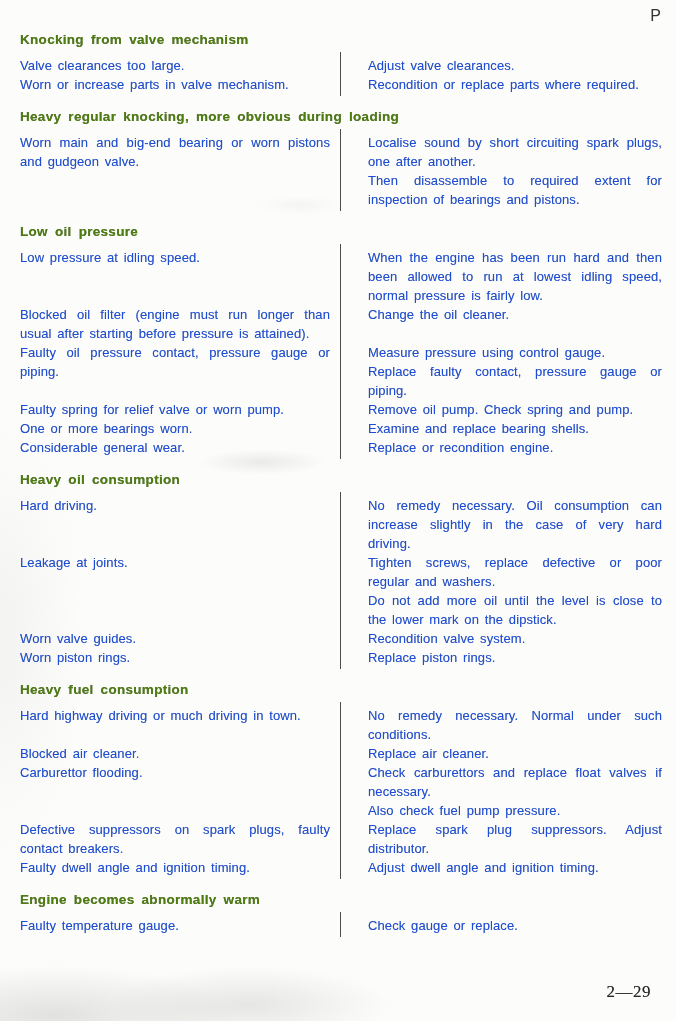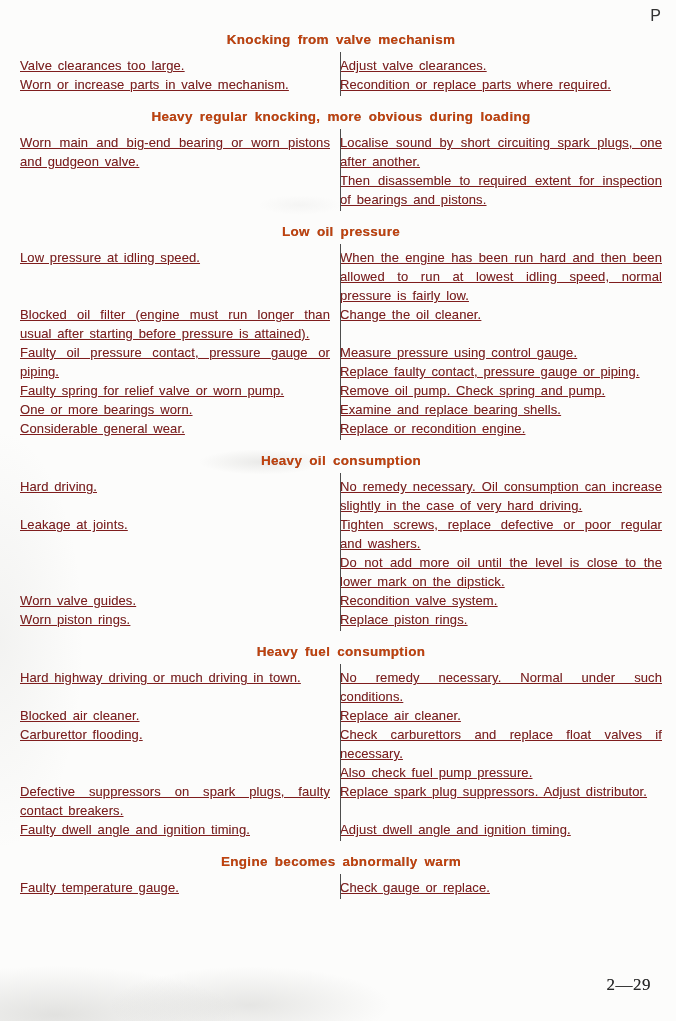--- a/index.html
+++ b/index.html
@@ -13,46 +13,45 @@
       radial-gradient(ellipse 60px 14px at 300px 205px, rgba(150,150,150,0.07), transparent 70%),
       #fcfcfb;
     font-family:"Liberation Sans", sans-serif;
     color:#3a3a3a;
   }
   .content{padding:32px 14px 0 20px;}
   .section{margin-top:15px;}
   .section:first-child{margin-top:0;}
   .section-title{
     margin:0 0 9px 0;
-    font-size:13.5px;font-weight:bold;text-align:center;
-    color:#c2410c;letter-spacing:0.3px;word-spacing:3px;
+    font-size:13.5px;font-weight:bold;
+    color:#4d7c0f;letter-spacing:0.3px;word-spacing:3px;
     text-shadow:0 0 0.5px rgba(40,40,40,0.55);
   }
   .rows{position:relative;}
   .divider{
     position:absolute;left:320px;top:-4px;bottom:-2px;width:1px;
     background:#4d4d4d;
   }
   .row{display:grid;grid-template-columns:320px 1fr;}
   .cause{padding-right:10px;}
-  .remedy{padding-left:0;}
+  .remedy{padding-left:28px;}
   .remedy-p{margin:0;}
   .cause,.remedy-p{
     font-size:13px;line-height:19px;
     text-align:justify;text-align-last:left;
-    word-spacing:2px;letter-spacing:0.1px;color:#7f1d1d;
+    word-spacing:2px;letter-spacing:0.1px;color:#1d4ed8;
     text-shadow:0 0 0.5px rgba(70,70,70,0.4);
-    text-decoration:underline;
   }
   .pmark{
     position:absolute;top:7px;right:15px;
     font-size:16px;color:#333;
   }
   .page-number{
-    position:absolute;bottom:26px;right:25px;
+    position:absolute;bottom:19px;right:25px;
     font-family:"Liberation Serif", serif;
     font-size:17px;letter-spacing:0.5px;color:#262626;
     text-shadow:0 0 0.5px rgba(40,40,40,0.5);
   }
 </style>
 </head>
 <body>
 
 <div class="pmark">P</div>
 

